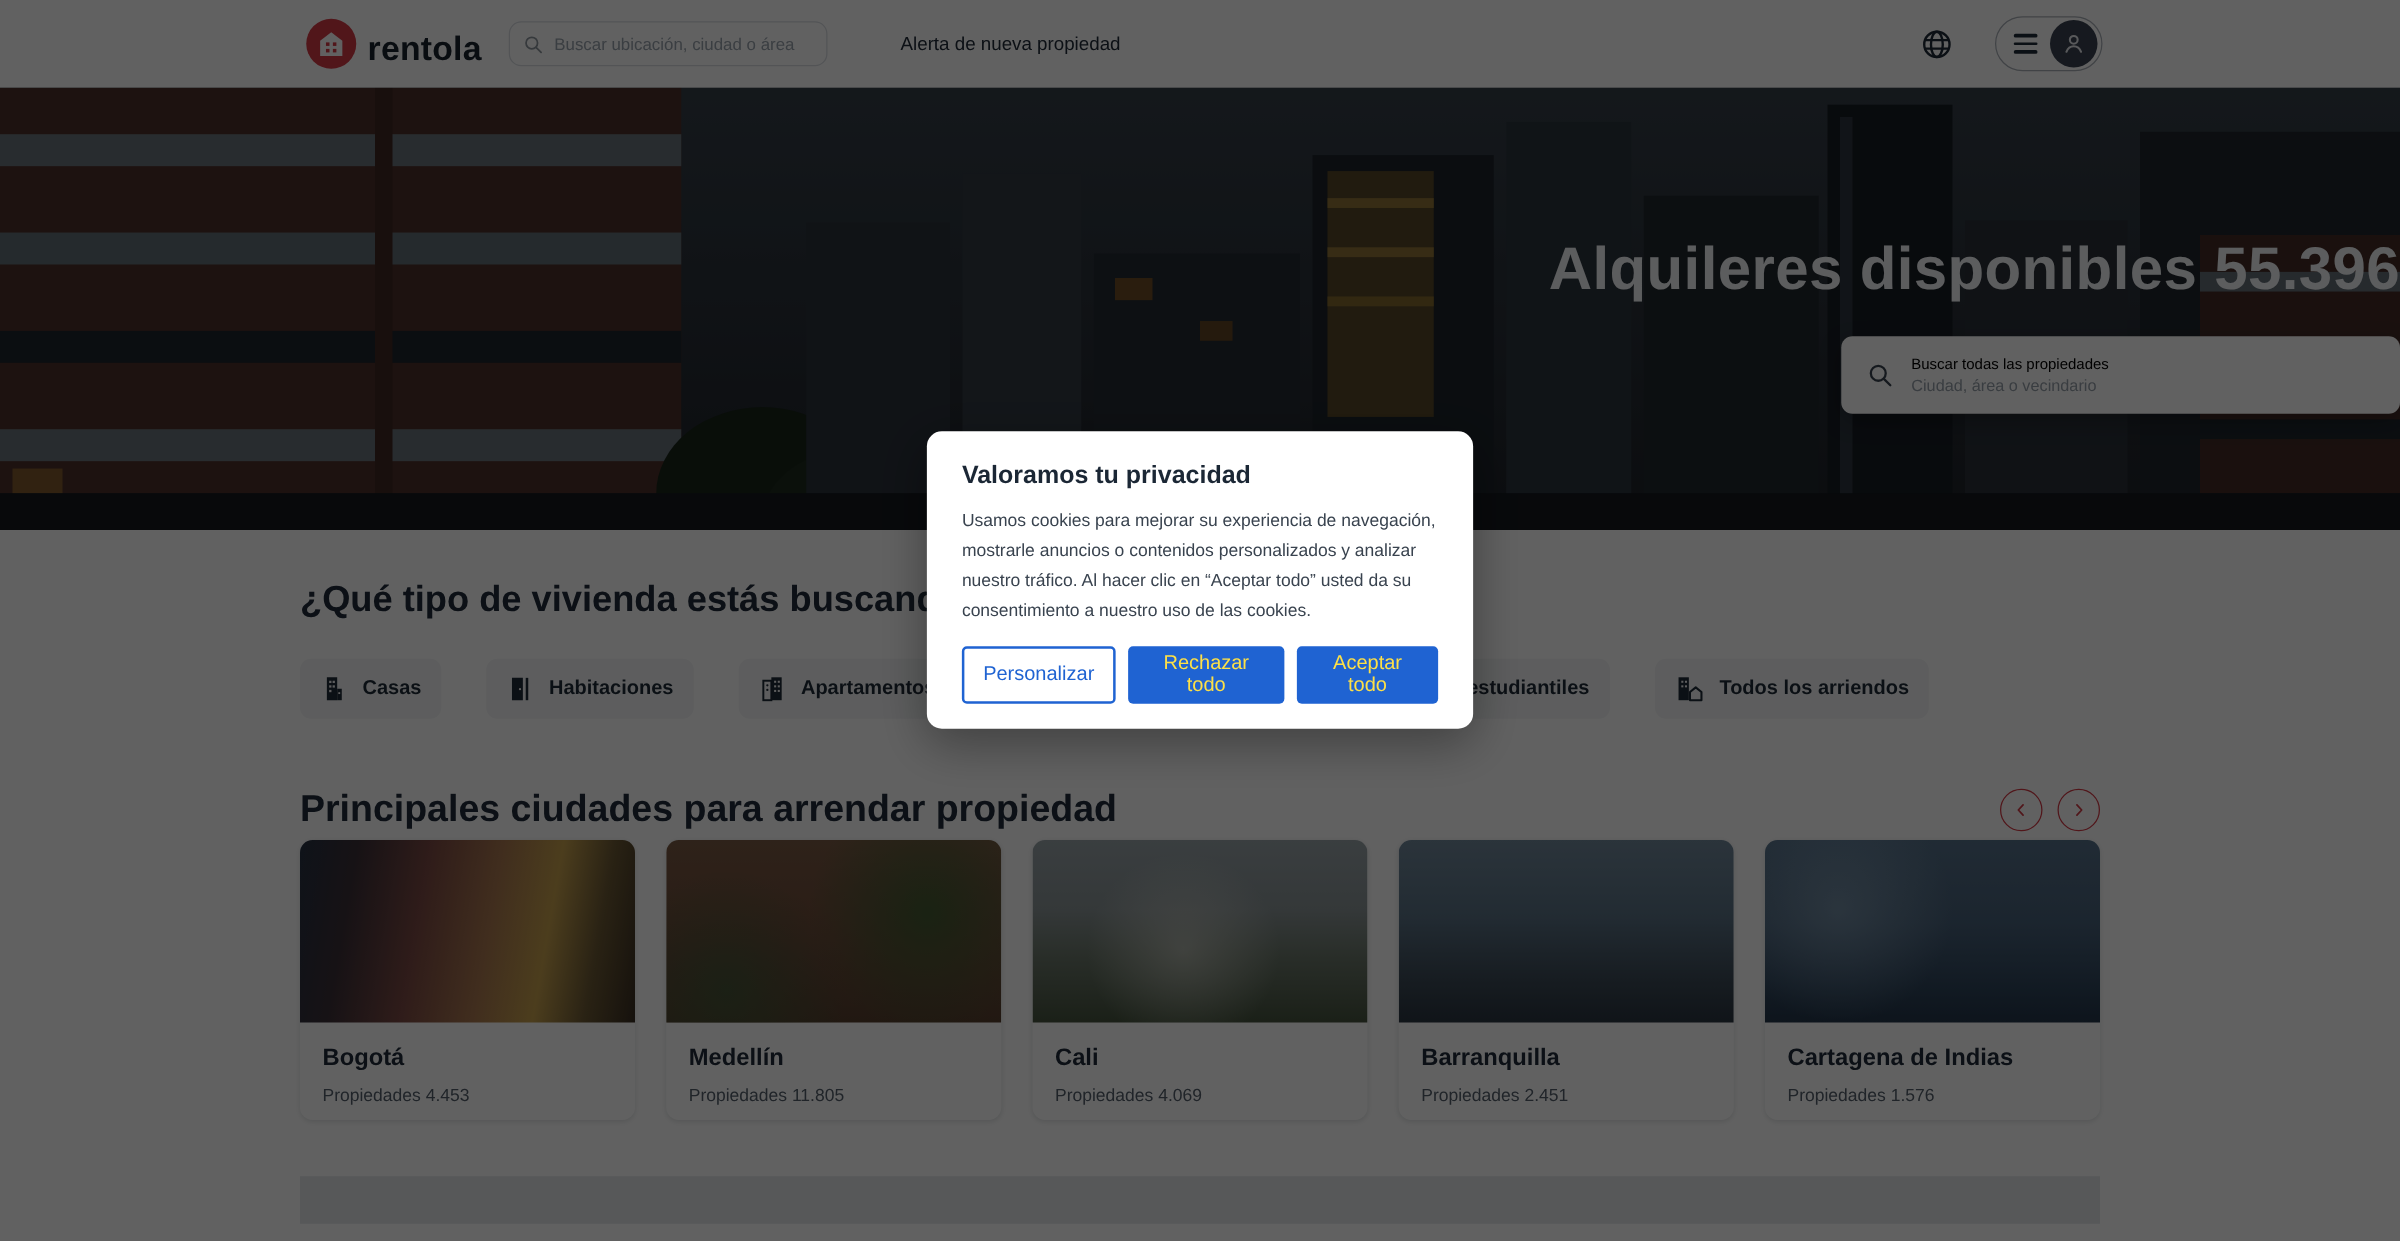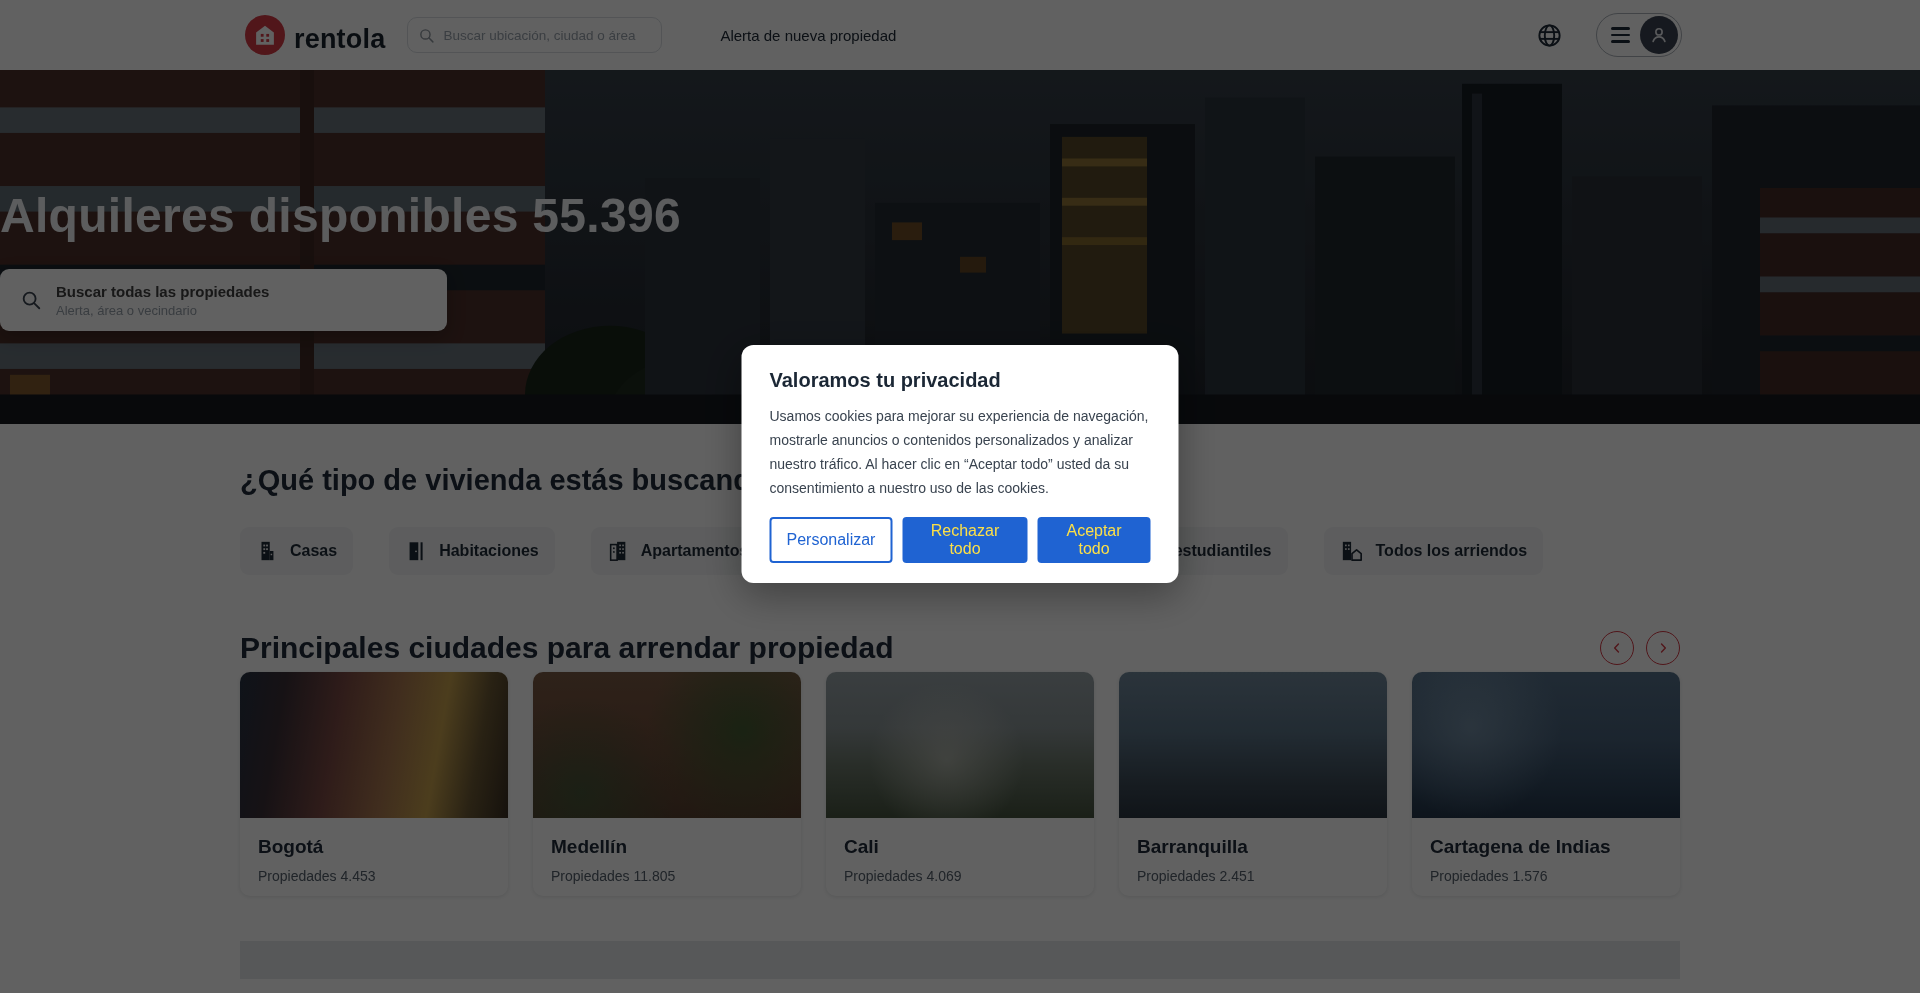--- a/index.html
+++ b/index.html
@@ -28,27 +28,27 @@
   .hamburger { display:flex; flex-direction:column; gap:4px; }
   .hamburger span { width:19px; height:2.4px; background:#1f2a37; border-radius:2px; }
   .avatar { width:38px; height:38px; border-radius:50%; background:#3a4352;
     display:flex; align-items:center; justify-content:center; }
 
   
   .hero { position:relative; height:354px; overflow:hidden; background:#2a2f37; }
   .hero-art { position:absolute; inset:0; width:100%; height:100%; }
   .hero-shade { position:absolute; inset:0; background:rgba(10,12,16,.30); }
   .hero-content { position:relative; height:100%; display:flex; flex-direction:column;
-    align-items:flex-start; padding-top:118px; }
+    align-items:flex-end; padding-top:118px; }
   .hero-title { color:#f2f4f6; font-size:48px; font-weight:700; line-height:56px; letter-spacing:.3px; }
   .hero-search { margin-top:25px; width:447px; height:62px; background:#fff; border-radius:9px;
     display:flex; align-items:center; padding:0 20px; gap:14px; cursor:pointer;
     box-shadow:0 6px 18px rgba(0,0,0,.25); }
   .hero-search .magnifier { color:#39434f; }
-  .hs-title { font-size:15px; font-weight:700; color:#404040; }
+  .hs-title { font-size:12px; font-weight:400; color:#000000; }
   .hs-sub { font-size:13px; color:#97a0aa; margin-top:3px; }
 
   
   .section { padding:0 240px; background:#fff; }
   .sec1 { padding-top:39px; }
   .sec-heading { font-size:29px; line-height:34px; font-weight:700; color:#202c3a; }
   .cat-row { margin-top:30px; display:flex; gap:36px; height:48px; }
   .cat-item { display:flex; align-items:center; gap:12px; background:#f3f5f6;
     border-radius:9px; padding:0 16px; cursor:pointer; white-space:nowrap; }
   .cat-item .icon { color:#1f2a37; }
@@ -201,21 +201,21 @@
     <div class="hero-title">Alquileres disponibles 55.396</div>
     <div class="hero-search">
       <span class="icon magnifier">
         <svg width="22" height="22" viewBox="0 0 24 24" fill="none" stroke="currentColor" stroke-width="2" stroke-linecap="round">
           <circle cx="10.5" cy="10.5" r="6.5"></circle>
             <line x1="15.6" y1="15.6" x2="21" y2="21"></line>
         </svg>
       </span>
       <div>
         <div class="hs-title">Buscar todas las propiedades</div>
-        <div class="hs-sub">Alerta, área o vecindario</div>
+        <div class="hs-sub">Ciudad, área o vecindario</div>
       </div>
     </div>
   </div>
 </div>
 
 <div class="section sec1">
   <div class="sec-heading">¿Qué tipo de vivienda estás buscando?</div>
   <div class="cat-row">
 
     <div class="cat-item">

